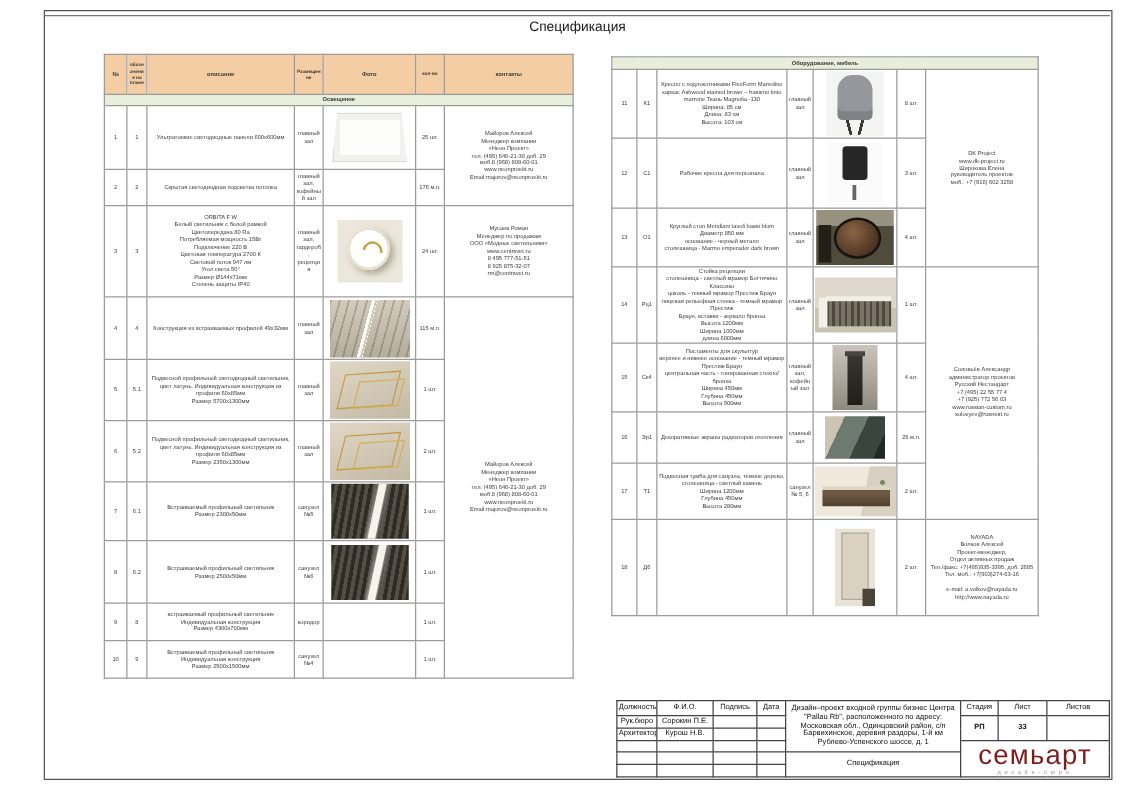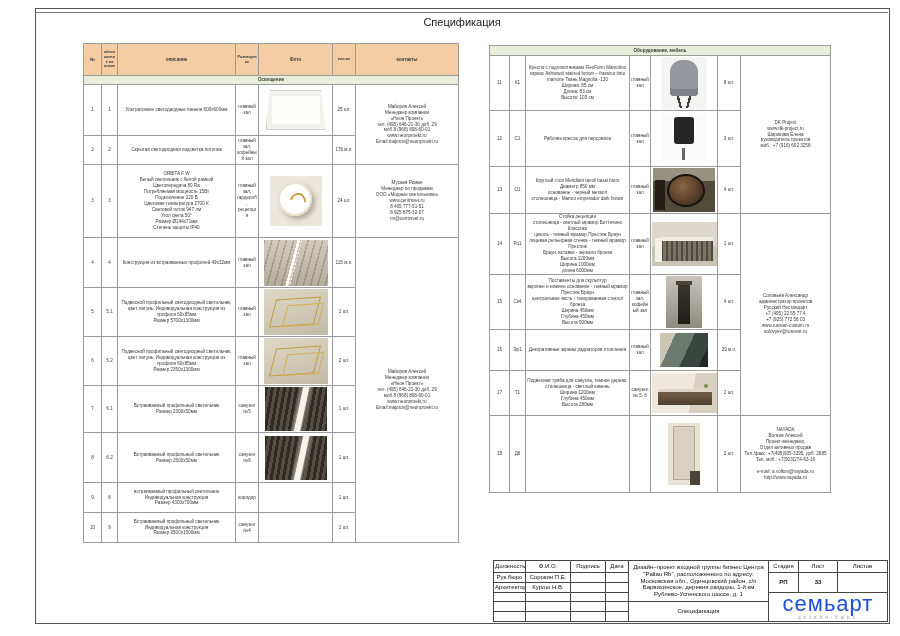--- a/index.html
+++ b/index.html
@@ -84,21 +84,21 @@
   .ph-door::after{content:'';position:absolute;right:0;bottom:0;width:10px;height:14px;background:#4a443a;}
 
   
   table.tblock{border-collapse:collapse;table-layout:fixed;position:absolute;left:493px;top:560px;width:394px;border:1px solid #333;}
   table.tblock td{border:1px solid #444;padding:0 1px;text-align:center;vertical-align:middle;
     font-size:6px;color:#111;overflow:hidden;line-height:1.15;}
   td.project-cell{font-size:4.9px;line-height:1.25;padding:1px 2px;}
   td.doc-title-cell{font-size:7.5px;}
   td.stage-val{font-size:7px;font-weight:bold;}
   .logo-wrap{line-height:1;}
-  .logo-main{font-size:22px;letter-spacing:1px;color:#1d4ed8;}
+  .logo-main{font-size:22px;letter-spacing:1px;color:#7f1d1d;}
   .logo-sub{font-size:4.5px;letter-spacing:3px;color:#999;margin-top:1px;}
 </style>
 </head>
 <body>
 
 <div class="frame"></div>
 <div class="frame-topline"></div>
 <div class="page-title">Спецификация</div>
 
 <table class="spec tbl-light">

